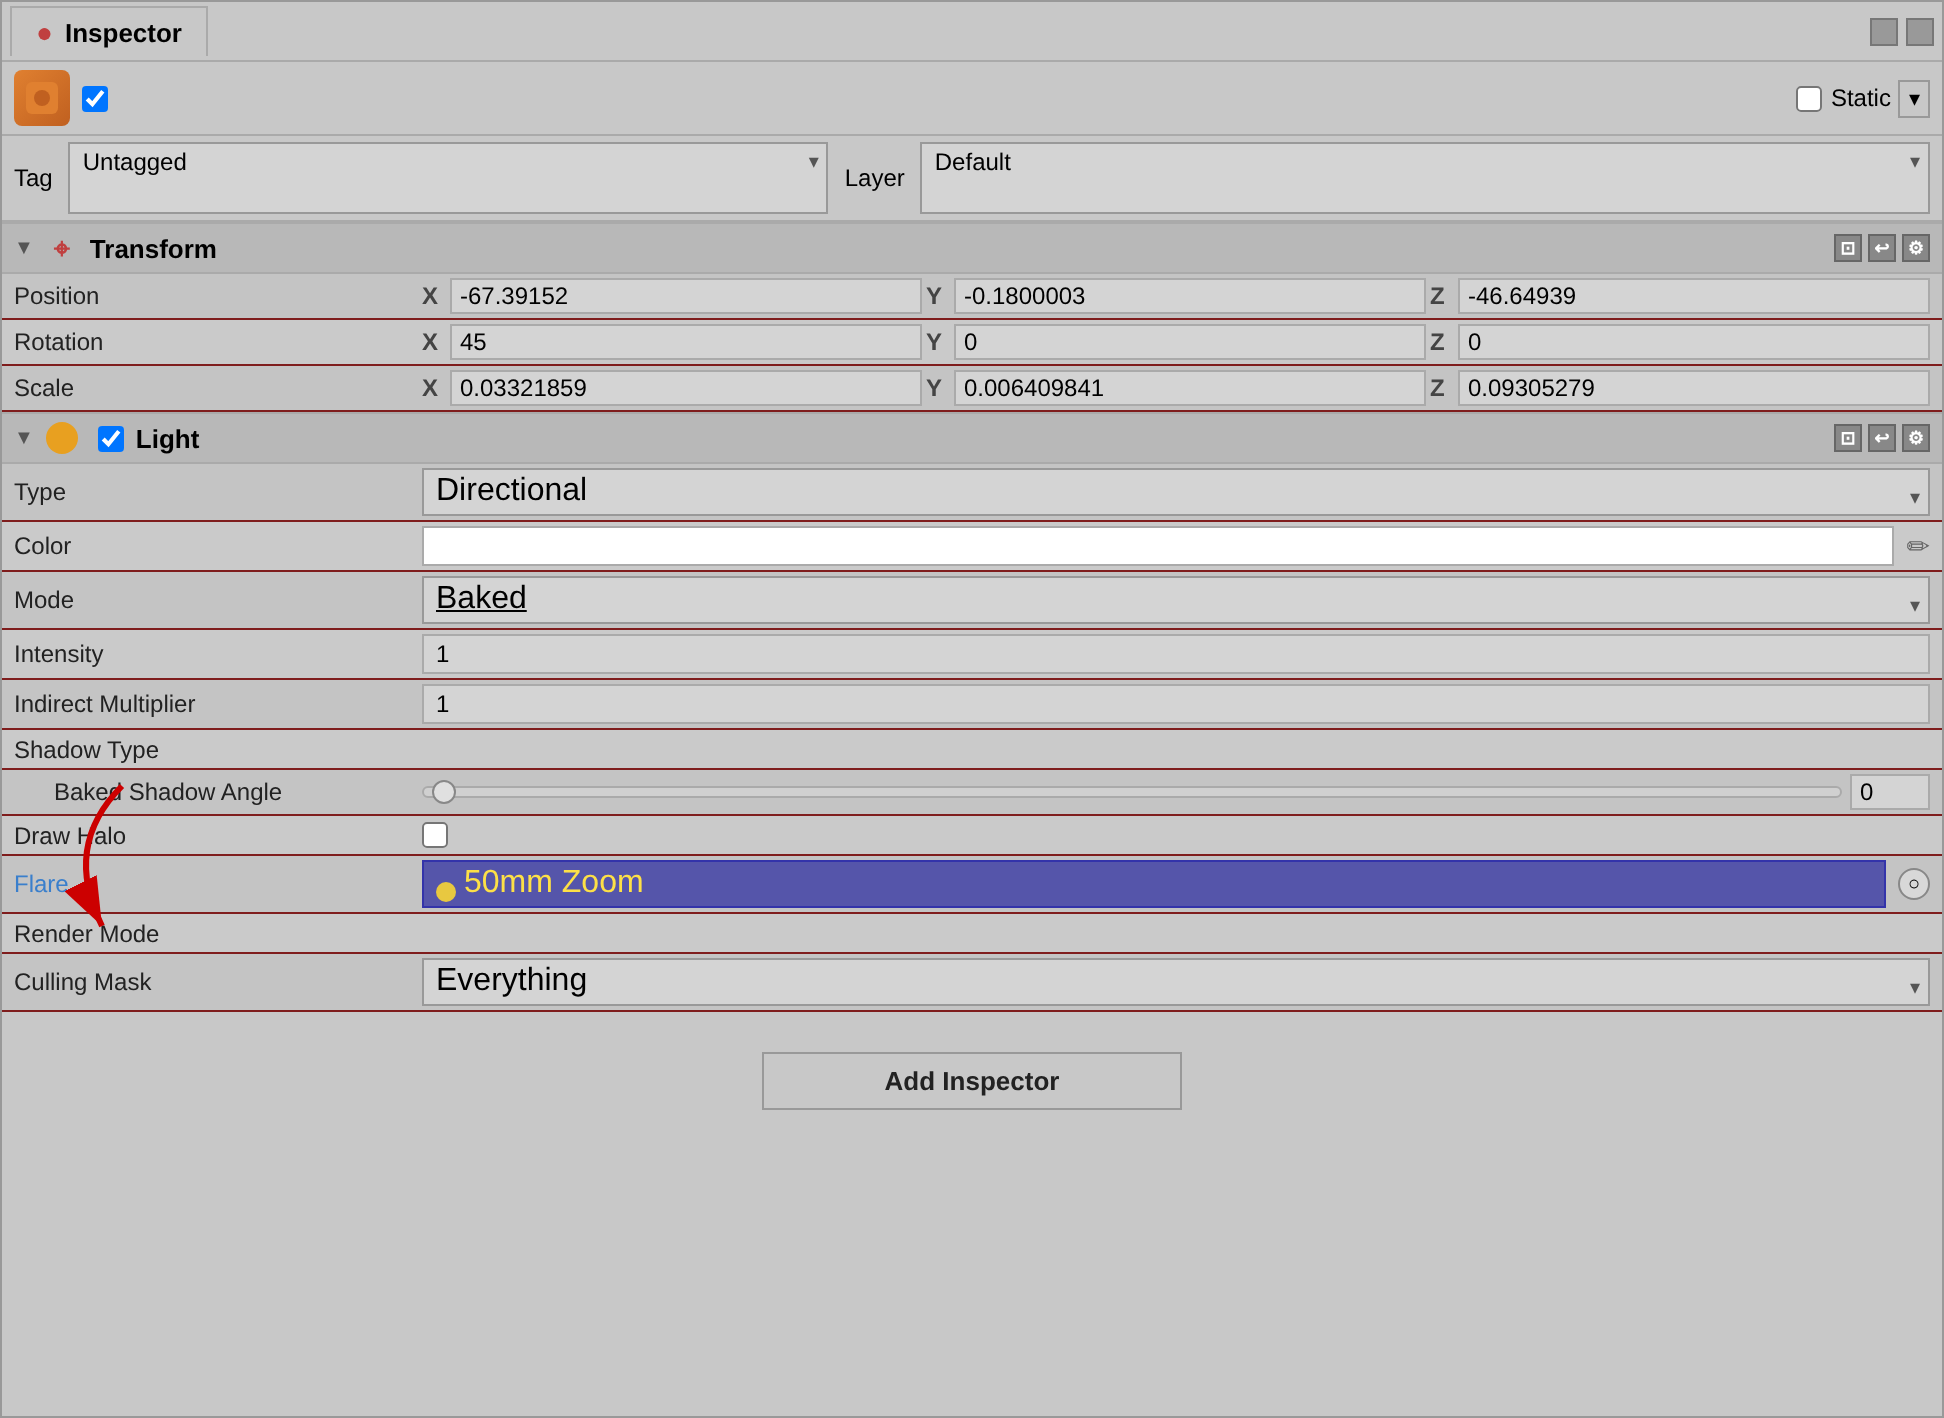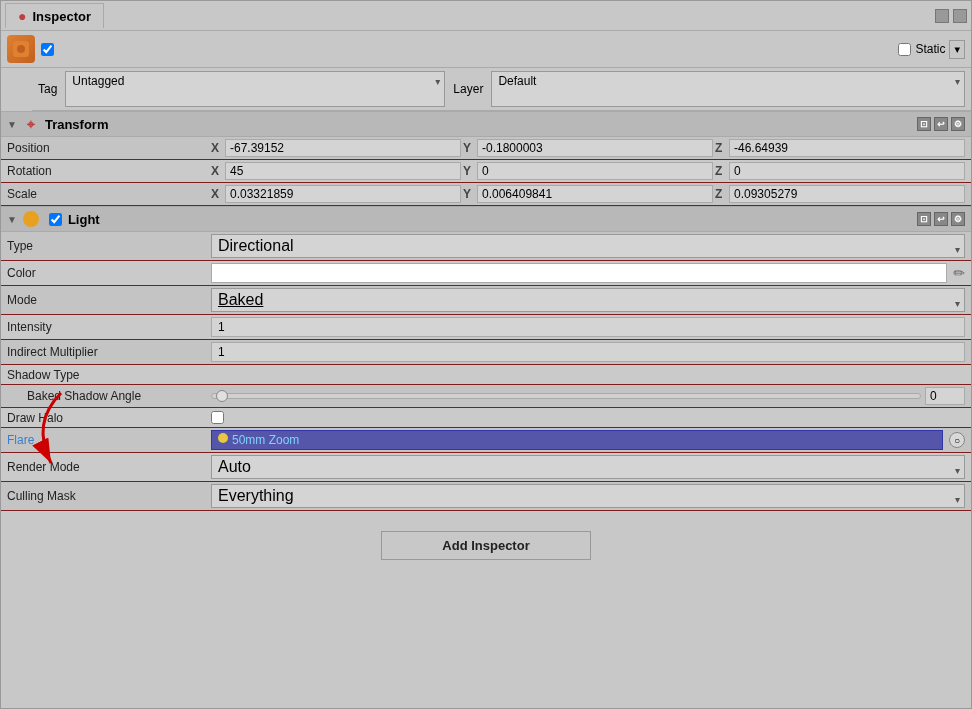--- a/index.html
+++ b/index.html
@@ -126,21 +126,20 @@
     }
 
     
     .tag-layer-row {
       display: flex;
       align-items: center;
       padding: 3px 6px;
       gap: 8px;
       background: #c8c8c8;
       border-bottom: 1px solid #aaa;
-      margin-left: 31px;
     }
 
     .tag-layer-row label {
       font-size: 12px;
     }
 
     .dropdown-field {
       background: #d4d4d4;
       border: 1px solid #999;
       padding: 2px 20px 18px 6px;
@@ -372,24 +371,24 @@
       color: #3a7fcc;
       cursor: pointer;
       text-decoration: none;
     }
 
     .flare-value {
       flex: 1;
       background: #5555aa;
       border: 1px solid #3333aa;
       padding: 2px 6px;
-      font-size: 12px;
-      color: #7dd3fc;
-      display: flex;
-      align-items: flex-start;
+      font-size: 16px;
+      color: #fde047;
+      display: flex;
+      align-items: flex-end;
       gap: 4px;
     }
 
     .flare-dot {
       width: 10px;
       height: 10px;
       background: #e8c840;
       border-radius: 50%;
     }
 
@@ -653,25 +652,20 @@
         <div class="flare-value">
           <div class="flare-dot"></div>
           <span>50mm Zoom</span>
         </div>
         <div class="circle-btn">○</div>
       </div>
     </div>
 
     <div class="prop-row">
       <div class="prop-label">Render Mode</div>
-      <div class="prop-value-area">
-        <div class="dropdown-input" style="position:relative; width:100%;">
-          <span>Auto</span>
-        </div>
-      </div>
     </div>
 
     <div class="prop-row">
       <div class="prop-label">Culling Mask</div>
       <div class="prop-value-area">
         <div class="dropdown-input" style="position:relative; width:100%;">
           <span>Everything</span>
         </div>
       </div>
     </div>

